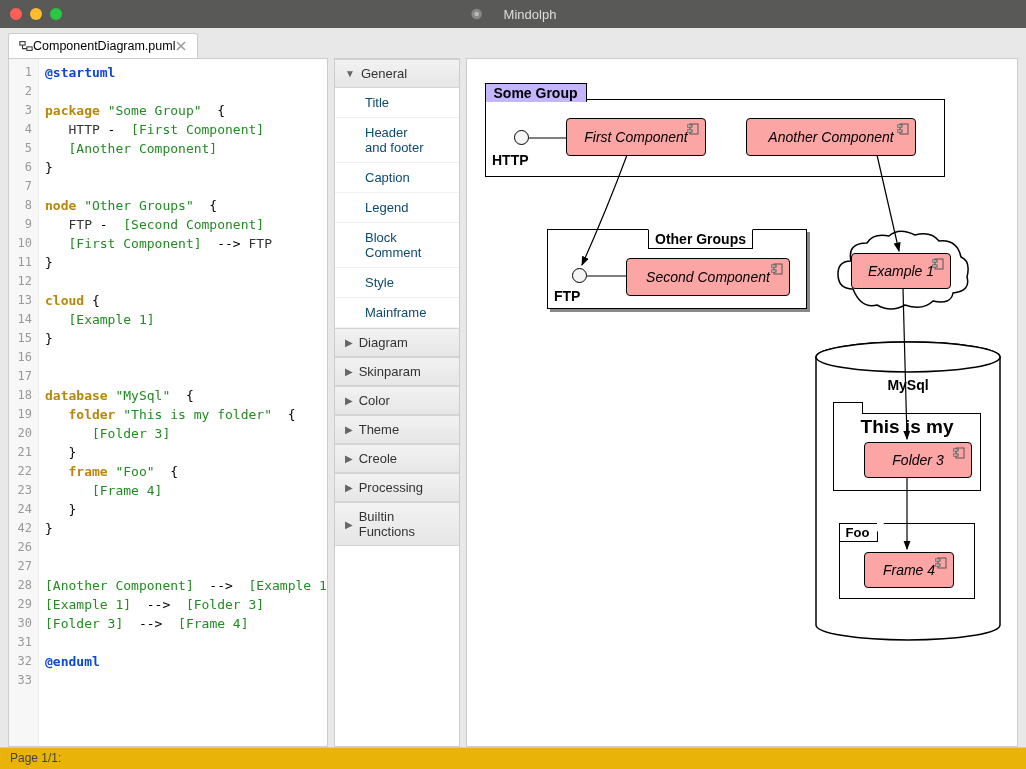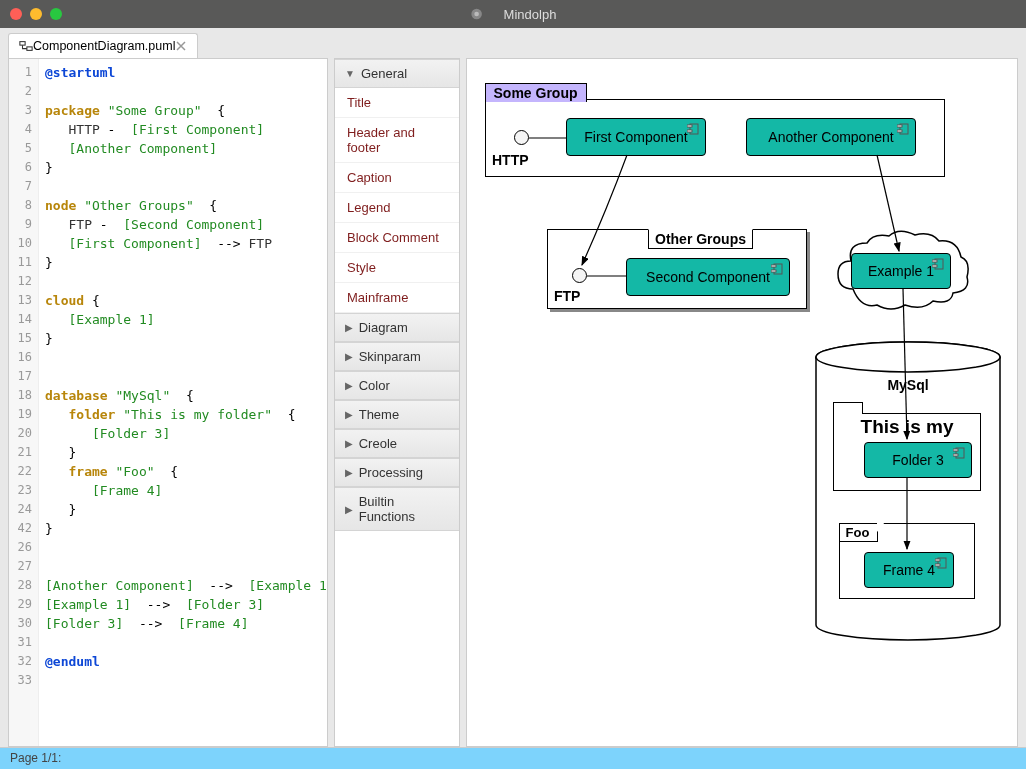--- a/index.html
+++ b/index.html
@@ -21,39 +21,39 @@
 .gutter { width: 30px; background: #f7f7f7; border-right: 1px solid #eee; padding: 4px 6px 0 0; text-align: right; color: #999; font-family: Menlo, Consolas, monospace; font-size: 12px; line-height: 19px; user-select: none; }
 .code { flex: 1; padding: 4px 6px; font-family: Menlo, Consolas, monospace; font-size: 13px; line-height: 19px; white-space: pre; overflow: auto; }
 .kw-dir { color: #0d47d6; font-weight: bold; }
 .kw-type { color: #b8860b; font-weight: bold; }
 .str-lit { color: #228b22; }
 .comp { color: #228b22; }
 .ident { color: #333; font-family: Menlo, Consolas, monospace; }
 .middle-pane { width: 126px; background: #fff; border: 1px solid #ccc; display: flex; flex-direction: column; overflow-y: auto; }
 .section-header { background: linear-gradient(#f2f2f2, #e6e6e6); border-top: 1px solid #d4d4d4; border-bottom: 1px solid #d4d4d4; padding: 6px 10px; font-size: 13px; display: flex; align-items: center; gap: 6px; cursor: pointer; color: #333; }
 .section-header .tri { font-size: 10px; color: #666; }
-.section-item { padding: 7px 12px; font-size: 13px; color: #7f1d1d; border-bottom: 1px solid #f0f0f0; cursor: pointer; }
+.section-item { padding: 7px 30px; font-size: 13px; color: #0c4a6e; border-bottom: 1px solid #f0f0f0; cursor: pointer; }
 .preview-pane { flex: 1; background: #fff; border: 1px solid #ccc; position: relative; overflow: auto; }
 .preview-inner { position: relative; width: 540px; height: 580px; margin: 10px; }
 .diag-pkg { position: absolute; border: 1.5px solid #000; background: #fff; }
 .diag-pkg-label { position: absolute; top: -17px; left: -1.5px; background: #c4b5fd; border: 1.5px solid #000; border-bottom: none; padding: 1px 8px; font-weight: bold; font-size: 14px; }
 .diag-node-label { position: absolute; border: 1.5px solid #000; border-top-color:#fff; background: #fff; padding: 1px 6px; font-weight: bold; font-size: 14px; top: -1px; left: 10px; text-align: center; }
-.diag-component { position: absolute; border: 1.5px solid #000; background: #14b8a6; border-radius: 4px; display: flex; align-items: center; justify-content: center; font-size: 14px; font-weight: 500; }
+.diag-component { position: absolute; border: 1.5px solid #000; background: #fca5a5; border-radius: 4px; display: flex; align-items: center; justify-content: center; font-size: 14px; font-weight: 500; font-style: italic; }
 .comp-glyph { position: absolute; top: 4px; right: 6px; }
 .iface-circle { position: absolute; width: 15px; height: 15px; border: 1.5px solid #000; border-radius: 50%; background: #f5f5f5; }
 .iface-label { position: absolute; font-size: 14px; font-weight: bold; }
 .cloud-shape { position: absolute; }
 .db-shape { position: absolute; }
 .db-label { font-weight: bold; font-size: 14px; text-align: center; }
 .folder-shape { position: absolute; border: 1.5px solid #000; background: #fff; }
 .folder-tab { position: absolute; top: -12px; left: -1.5px; width: 30px; height: 12px; border: 1.5px solid #000; border-bottom: none; background: #fff; }
 .frame-shape { position: absolute; border: 1.5px solid #000; background: #fff; }
 .frame-titlebox { position: absolute; top: -1.5px; left: -1.5px; border: 1.5px solid #000; background: #fff; padding: 1px 8px 1px 6px; font-weight: bold; font-size: 13px; }
 .frame-titlebox::after { content: ""; position: absolute; right: -8px; top: -1.5px; width: 0; height: 0; border-top: 10px solid #fff; border-right: 8px solid transparent;  }
-.statusbar { height: 22px; background: #7dd3fc; border-top: 1px solid #ccc; padding: 3px 10px; font-size: 12px; color: #444; }
+.statusbar { height: 22px; background: #eab308; border-top: 1px solid #ccc; padding: 3px 10px; font-size: 12px; color: #444; }
 svg.arrow { position: absolute; overflow: visible; pointer-events: none; }
 .shadow-box { box-shadow: 3px 3px 0 #888; }
 </style>
 </head>
 <body>
 
 <div class="titlebar">
   <div class="traffic-lights">
     <div class="traffic-light tl-red"></div>
     <div class="traffic-light tl-yellow"></div>

